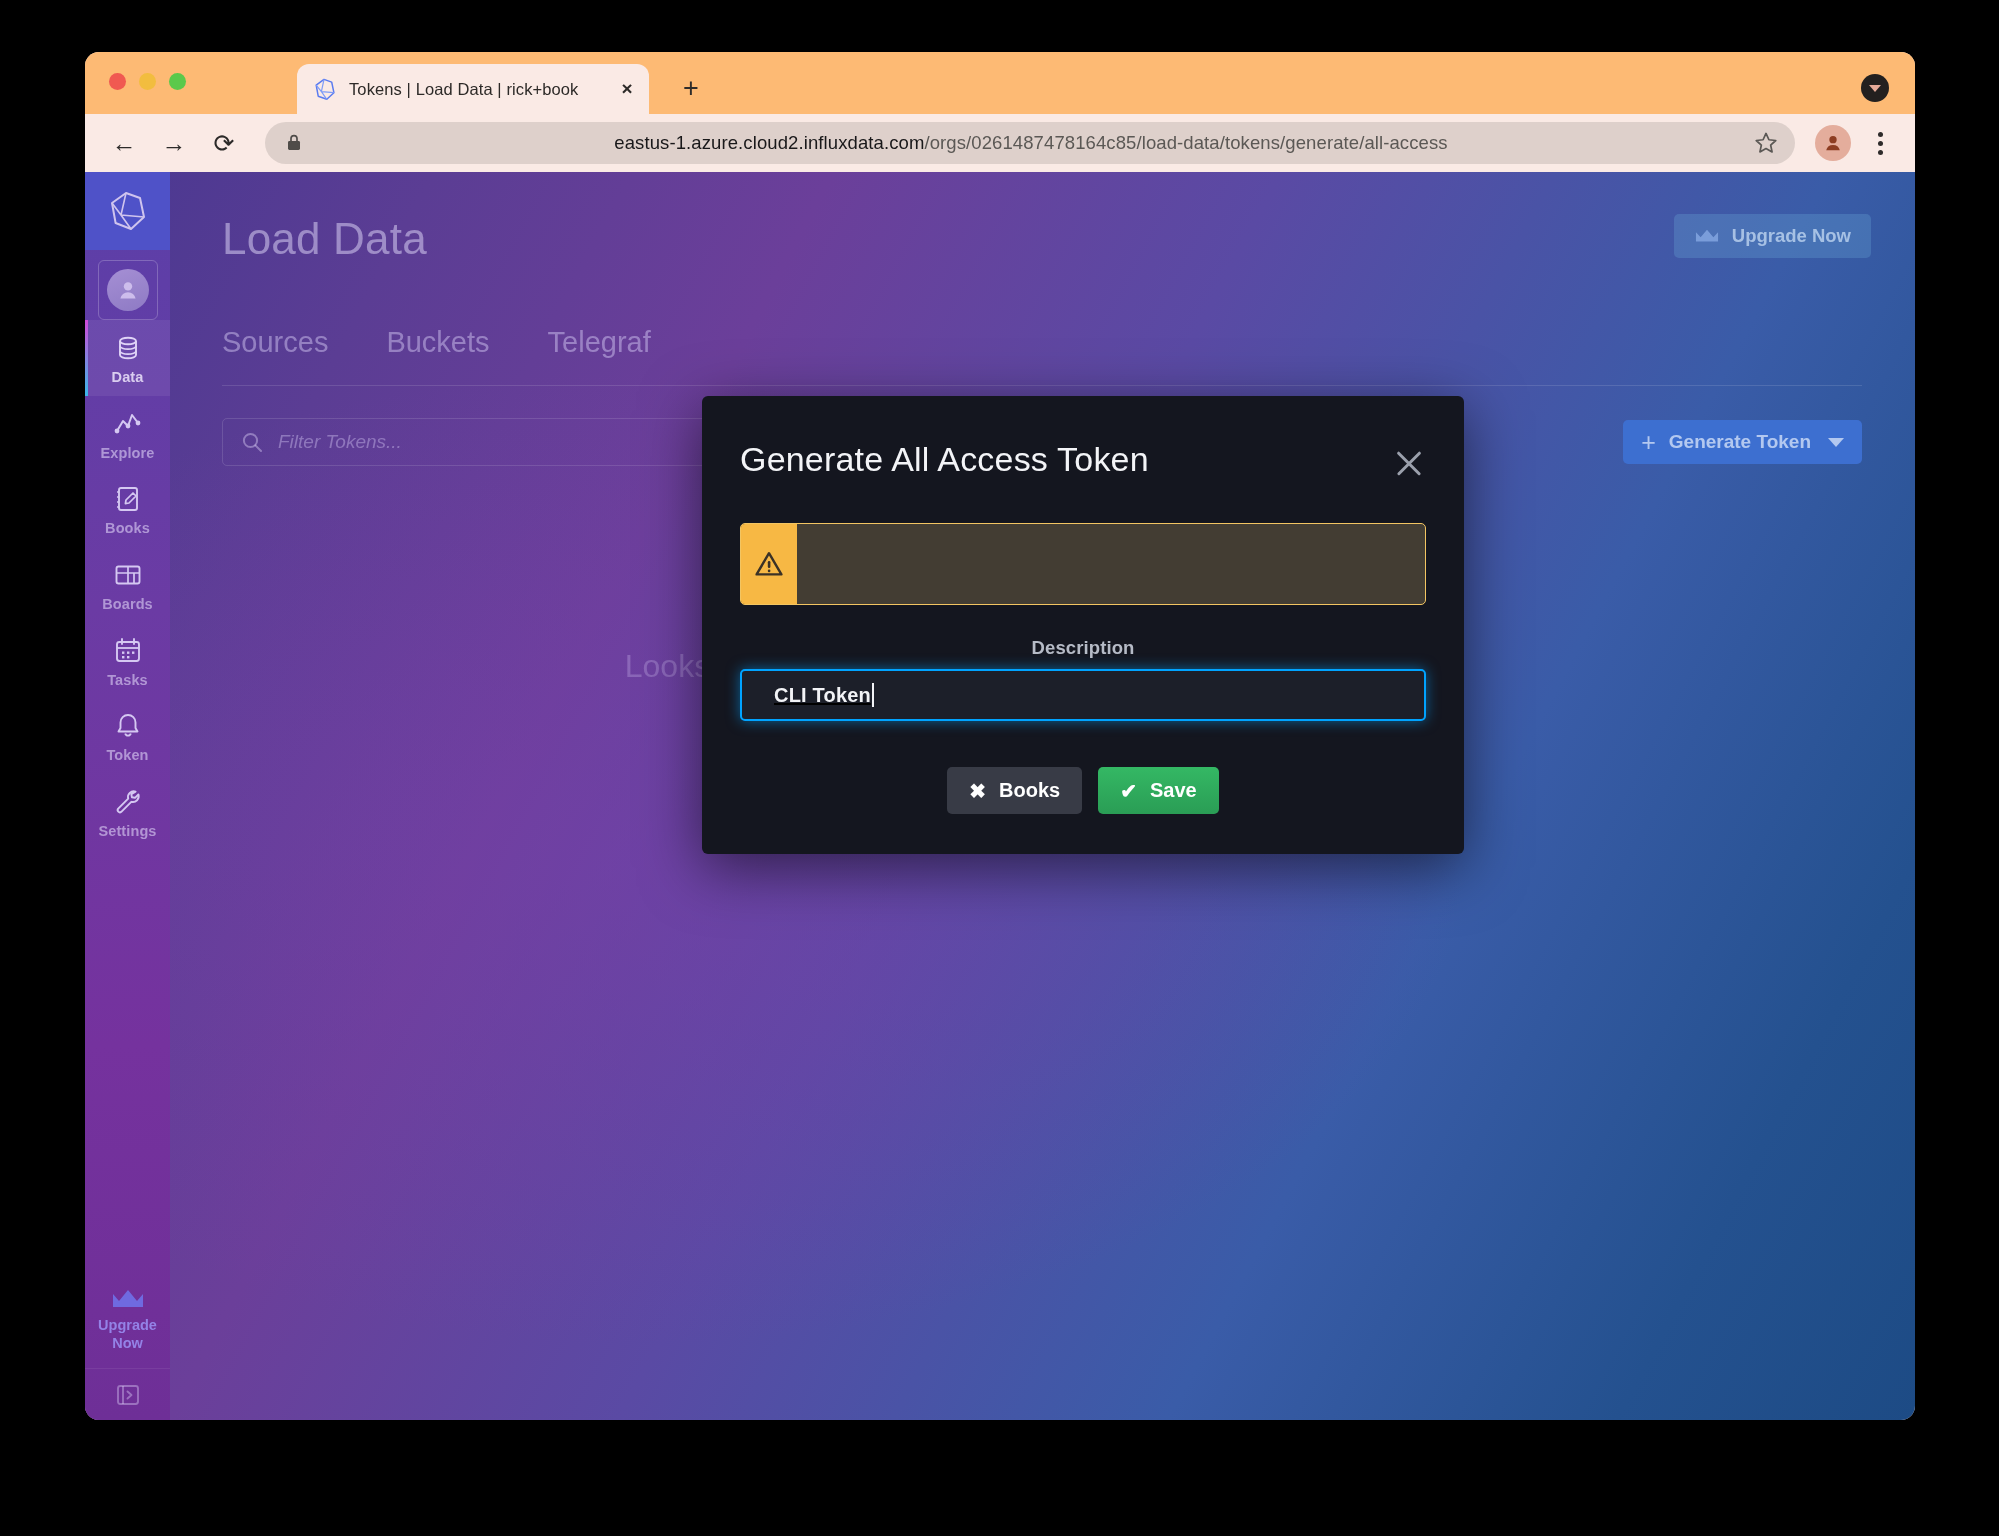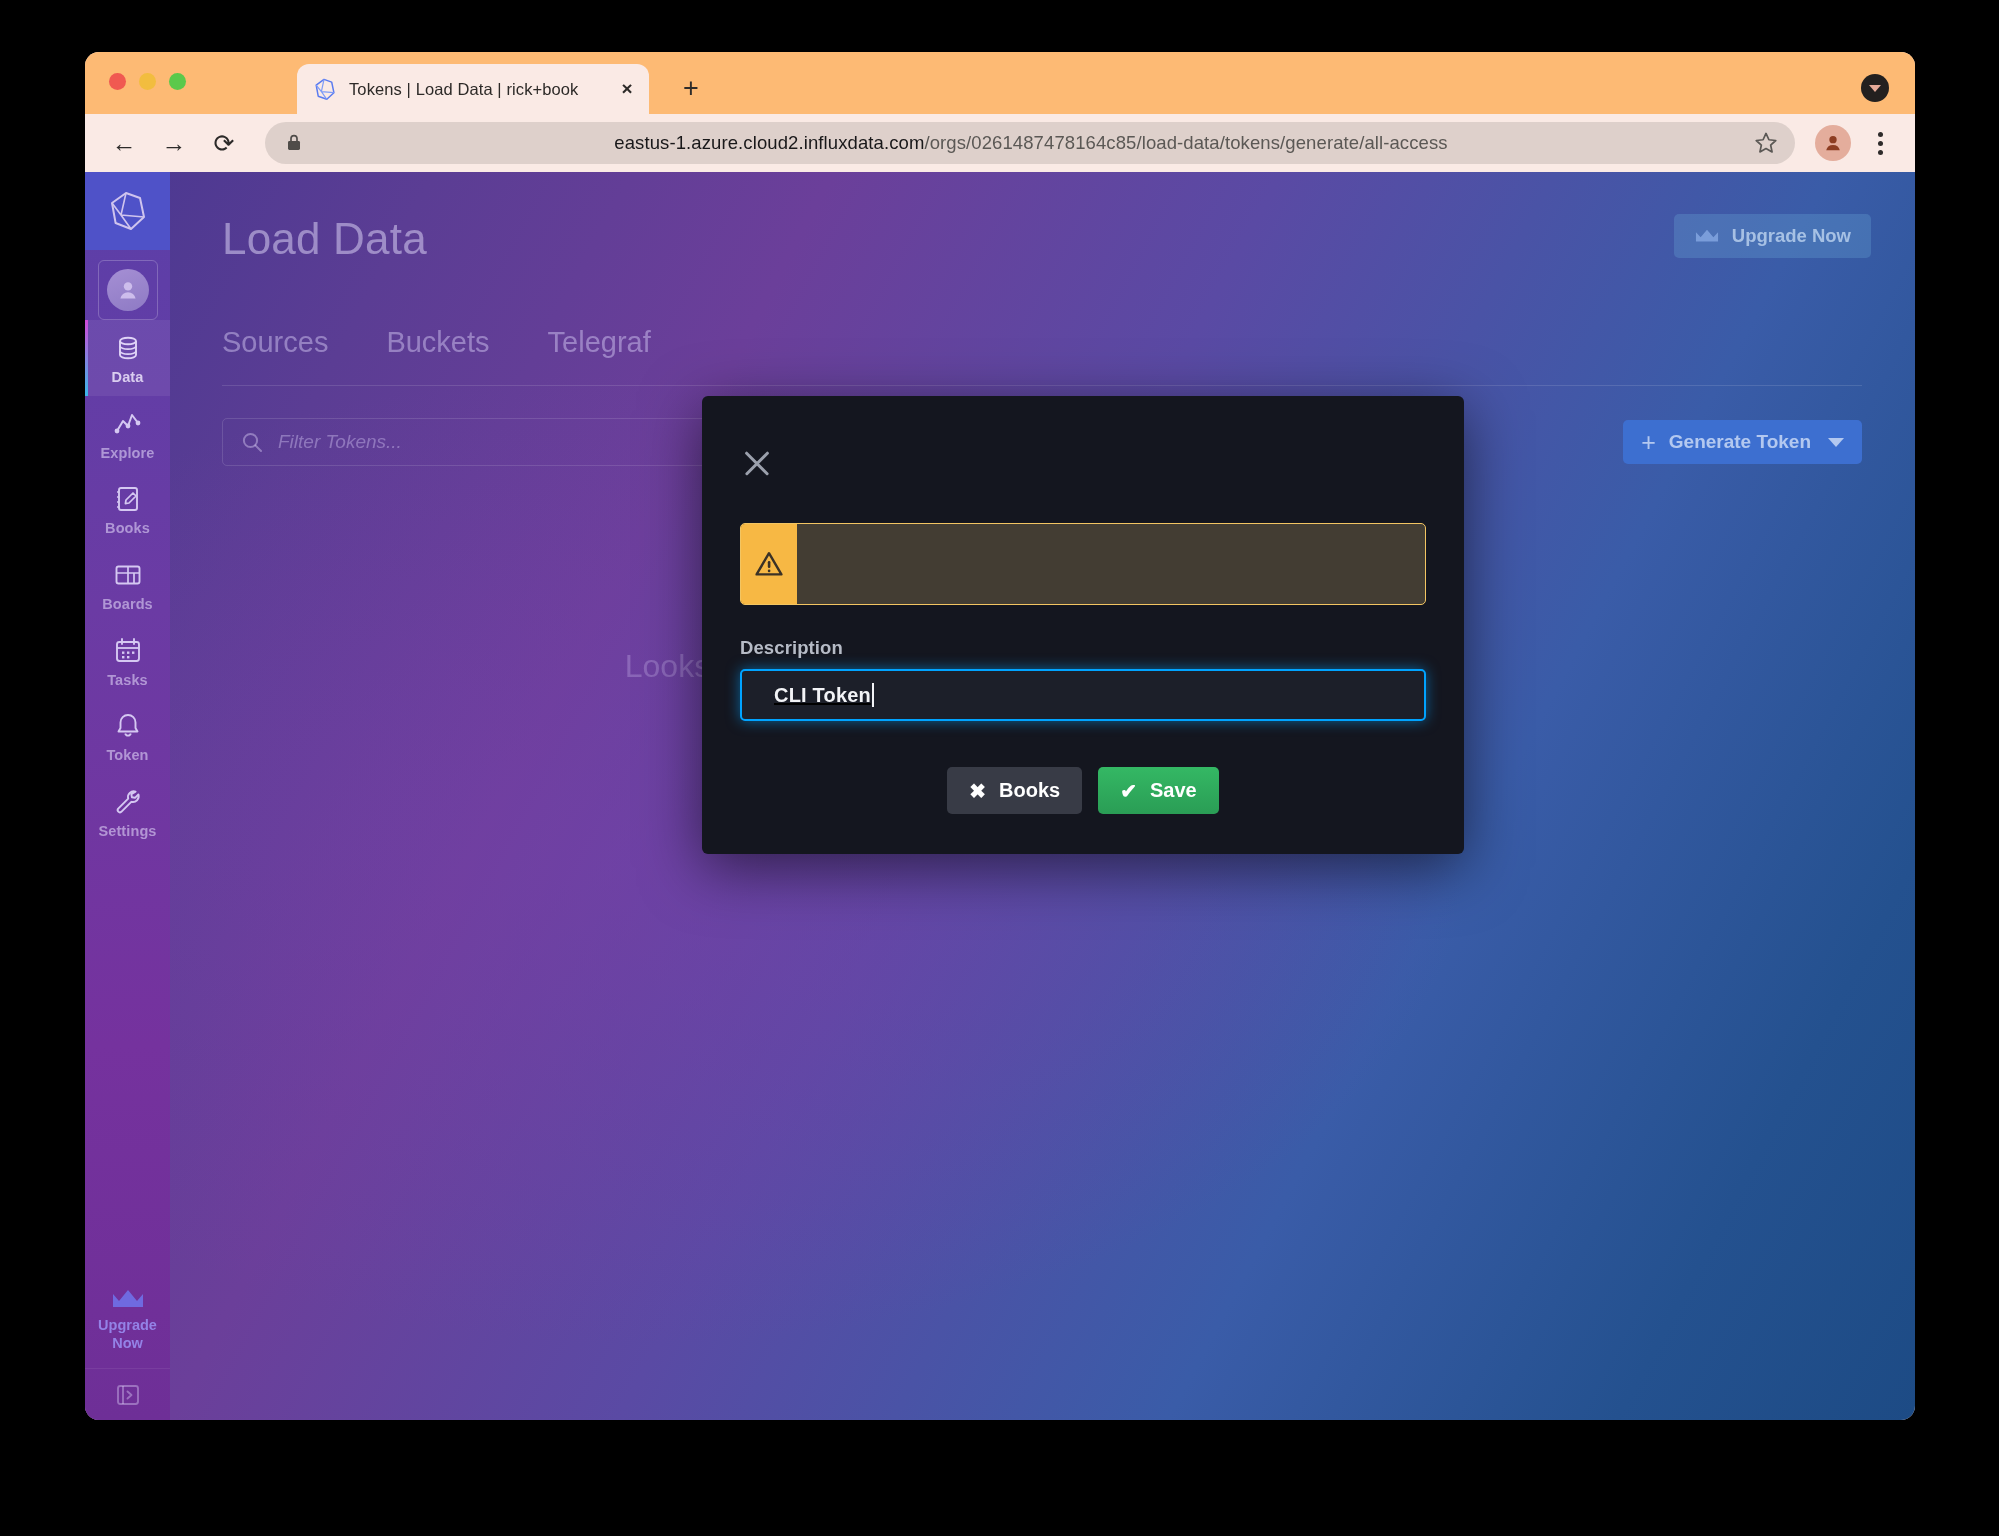--- a/index.html
+++ b/index.html
@@ -370,20 +370,21 @@
     line-height: 1.42;
     color: #f3dc8e;
   }
 
   #field-label {
     margin-top: 32px;
     font-size: 18.5px;
     font-weight: bold;
     color: #b6bbc6;
     letter-spacing: 0.1px;
+    text-align: center;
   }
   #description-input {
     margin-top: 10px;
     height: 52px;
     background: #1c1f29;
     border: 2.2px solid #00a3ff;
     border-radius: 5px;
     box-shadow: 0 0 14px rgba(0,163,255,0.55);
     display: flex; align-items: center;
     padding: 0 32px;
@@ -654,20 +655,21 @@
             <span class="caret"></span>
           </div>
         </div>
       </div>
     </div>
 
     <div id="modal-backdrop">
       <div id="modal">
 
         <div id="modal-header">
+          <div id="modal-title">Generate All Access Token</div>
           <div id="modal-close"></div>
         </div>
 
         <div id="warning-box">
           <div id="warning-icon-strip">
             <svg viewBox="0 0 30 30" width="30" height="30">
               <path d="M15 4.2L27.4 25.4H2.6z" fill="none" stroke="#3b3226" stroke-width="2.4" stroke-linejoin="round"></path>
               <rect x="13.8" y="12" width="2.6" height="7" rx="1.2" fill="#3b3226"></rect>
               <rect x="13.8" y="20.6" width="2.6" height="2.6" rx="1.2" fill="#3b3226"></rect>
             </svg>

